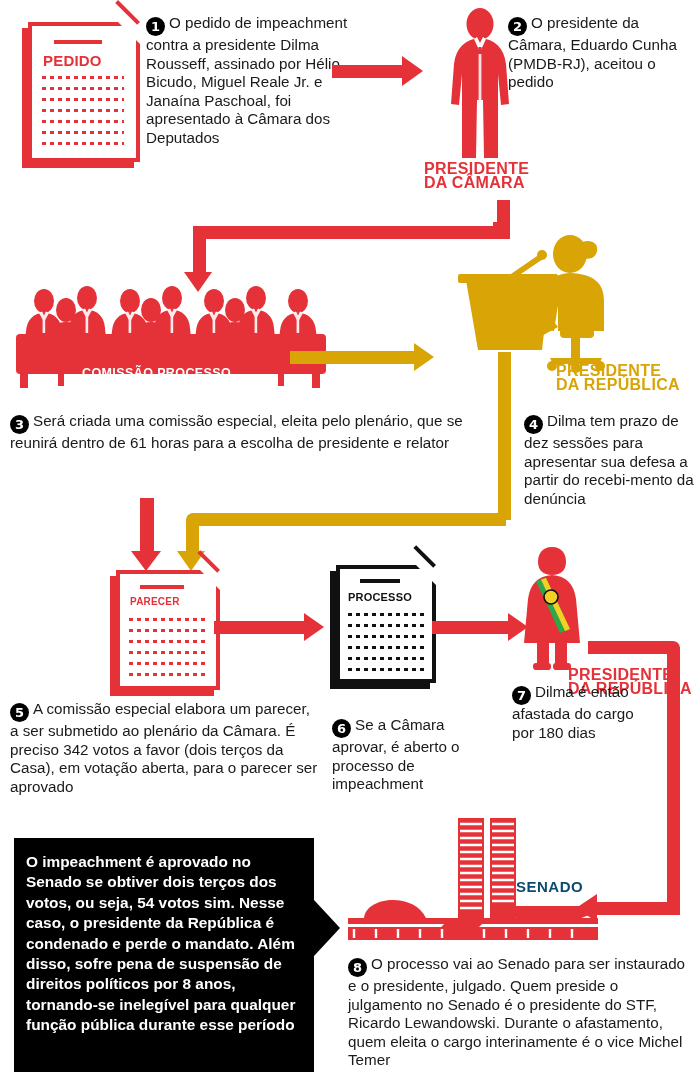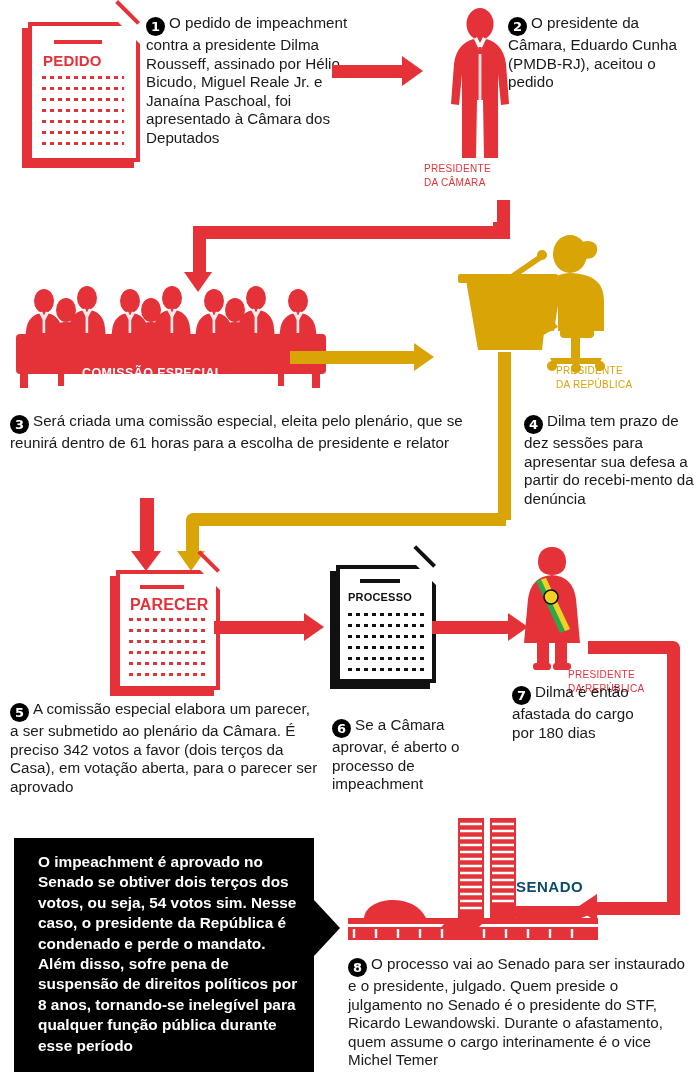--- a/index.html
+++ b/index.html
@@ -14,21 +14,21 @@
     display:inline-block;width:19px;height:19px;border-radius:50%;
     background:#000;color:#fff;font-size:13px;font-weight:bold;
     text-align:center;line-height:19px;vertical-align:-3px;
     margin-right:4px;font-family:"DejaVu Sans",sans-serif;
   }
   .body-text{
     font-size:15.2px;line-height:18.6px;color:#1a1a1a;
     font-family:"Liberation Sans",sans-serif;
   }
   .cap{
-    font-size:10px;font-weight:normal;letter-spacing:0.3px;line-height:13.5px;
+    font-size:16px;font-weight:bold;letter-spacing:0.3px;line-height:13.5px;
   }
   .cap-red{color:#E53239;}
   .cap-gold{color:#D9A406;}
 
   
   .doc{position:absolute;}
   .doc .shadow{position:absolute;left:0;top:6px;width:100%;height:100%;}
   .doc .sheet{position:absolute;left:6px;top:0;width:100%;height:100%;
               background:#fff;box-sizing:border-box;}
   .doc .fold{position:absolute;right:0;top:0;}
@@ -37,21 +37,21 @@
     background-image:repeating-linear-gradient(to right,currentColor 0 4px,transparent 4px 8px);}
 
   
   .bar{position:absolute;}
   .tri{position:absolute;width:0;height:0;}
 
   
   .callout{
     position:absolute;background:#000;color:#fff;
     font-size:15.4px;line-height:20.4px;font-weight:bold;
-    padding:14px 16px 12px 24px;box-sizing:border-box;
+    padding:14px 16px 12px 12px;box-sizing:border-box;
   }
   .callout-tip{
     position:absolute;width:0;height:0;
     border-top:28px solid transparent;border-bottom:28px solid transparent;
     border-left:26px solid #000;
   }
 </style>
 </head>
 <body>
 
@@ -145,21 +145,21 @@
     <path d="M281 27 l5 9 l5 -9 l-3 -1.4 l-2 4 l-2 -4 z"></path>
     <rect x="30.6" y="32" width="2.6" height="15"></rect>
       <rect x="73.6" y="29" width="2.6" height="18"></rect>
     <rect x="116.6" y="32" width="2.6" height="15"></rect>
       <rect x="158.6" y="29" width="2.6" height="18"></rect>
     <rect x="200.6" y="32" width="2.6" height="15"></rect>
       <rect x="242.6" y="29" width="2.6" height="18"></rect>
     <rect x="284.6" y="32" width="2.6" height="15"></rect>
   </g>
 </svg>
-<div class="abs" style="left:82px;top:366px;font-size:12.5px;font-weight:bold;color:#ffffff;letter-spacing:0.4px;">COMISSÃO ESPECIAL</div>
+<div class="abs" style="left:82px;top:366px;font-size:12.5px;font-weight:bold;color:#ffffff;letter-spacing:0.4px;">COMISSÃO PROCESSO</div>
 
 <div class="abs body-text" style="left:10px;top:412px;width:492px;">
   <span class="step-num">3</span><span>Será criada uma comissão especial,  eleita pelo plenário, que se reunirá dentro de 61 horas para a escolha de presidente e relator</span>
 </div>
 
 <div class="abs" style="left:290px;top:345px;">
   <div class="bar" style="left:0;top:6px;width:126px;height:13px;background:#D9A406;"></div>
   <div class="tri" style="left:124px;top:-2px;border-top:14.5px solid transparent;border-bottom:14.5px solid transparent;border-left:20px solid #D9A406;"></div>
 </div>
 
@@ -202,21 +202,21 @@
 
 <div class="abs" style="left:0;top:0;">
   <div class="bar" style="left:140px;top:498px;width:14px;height:55px;background:#E53239;"></div>
   <div class="tri" style="left:131px;top:551px;border-left:15px solid transparent;border-right:15px solid transparent;border-top:20px solid #E53239;"></div>
 </div>
 
 <div class="doc" style="left:110px;top:570px;width:104px;height:120px;">
   <div class="shadow" style="background:#E53239;"></div>
   <div class="sheet" style="border:4px solid #E53239;">
     <div class="abs" style="left:20px;top:11px;width:44px;height:3.5px;background:#E53239;"></div>
-    <div class="doc-title" style="left:10px;top:22px;font-size:16px;color:#E53239;">PARECER</div>
+    <div class="doc-title" style="left:10px;top:22px;font-size:10px;color:#E53239;">PARECER</div>
     <div style="position:absolute;left:9px;top:44px;color:#E53239;width:78px;">
       <div class="dashrow" style="top:0px;width:78px;"></div>
       <div class="dashrow" style="top:11px;width:78px;"></div>
       <div class="dashrow" style="top:22px;width:78px;"></div>
       <div class="dashrow" style="top:33px;width:78px;"></div>
       <div class="dashrow" style="top:44px;width:78px;"></div>
       <div class="dashrow" style="top:55px;width:78px;"></div>
     </div>
   </div>
   <div class="fold" style="right:-6px;top:0;width:0;height:0;border-top:20px solid #fff;border-left:20px solid transparent;"></div>
@@ -308,14 +308,14 @@
   </g>
   <g stroke="#ffffff" stroke-width="2.4">
     <path d="M112 6 H134 M112 13 H134 M112 20 H134 M112 27 H134 M112 34 H134 M112 41 H134 M112 48 H134 M112 55 H134 M112 62 H134 M112 69 H134 M112 76 H134 M112 83 H134 M112 90 H134"></path>
     <path d="M144 6 H166 M144 13 H166 M144 20 H166 M144 27 H166 M144 34 H166 M144 41 H166 M144 48 H166 M144 55 H166 M144 62 H166 M144 69 H166 M144 76 H166 M144 83 H166"></path>
     <path d="M6 111 V120 M28 111 V120 M50 111 V120 M72 111 V120 M94 111 V120 M136 111 V120 M158 111 V120 M180 111 V120 M202 111 V120 M224 111 V120"></path>
   </g>
 </svg>
 <div class="abs" style="left:516px;top:878px;font-size:15px;font-weight:bold;color:#0c4a6e;letter-spacing:0.5px;">SENADO</div>
 
 <div class="abs body-text" style="left:348px;top:955px;width:348px;">
-  <span class="step-num">8</span><span>O processo vai ao Senado para ser instaurado e o presidente, julgado. Quem preside o julgamento no Senado é o presidente do STF, Ricardo Lewandowski. Durante o afastamento, quem assume o cargo interinamente é o vice Michel Temer</span>
+  <span class="step-num">8</span><span>O processo vai ao Senado para ser instaurado e o presidente, julgado. Quem preside o julgamento no Senado é o presidente do STF, Ricardo Lewandowski. Durante o afastamento, quem eleita o cargo interinamente é o vice Michel Temer</span>
 </div>
 
 </body></html>

